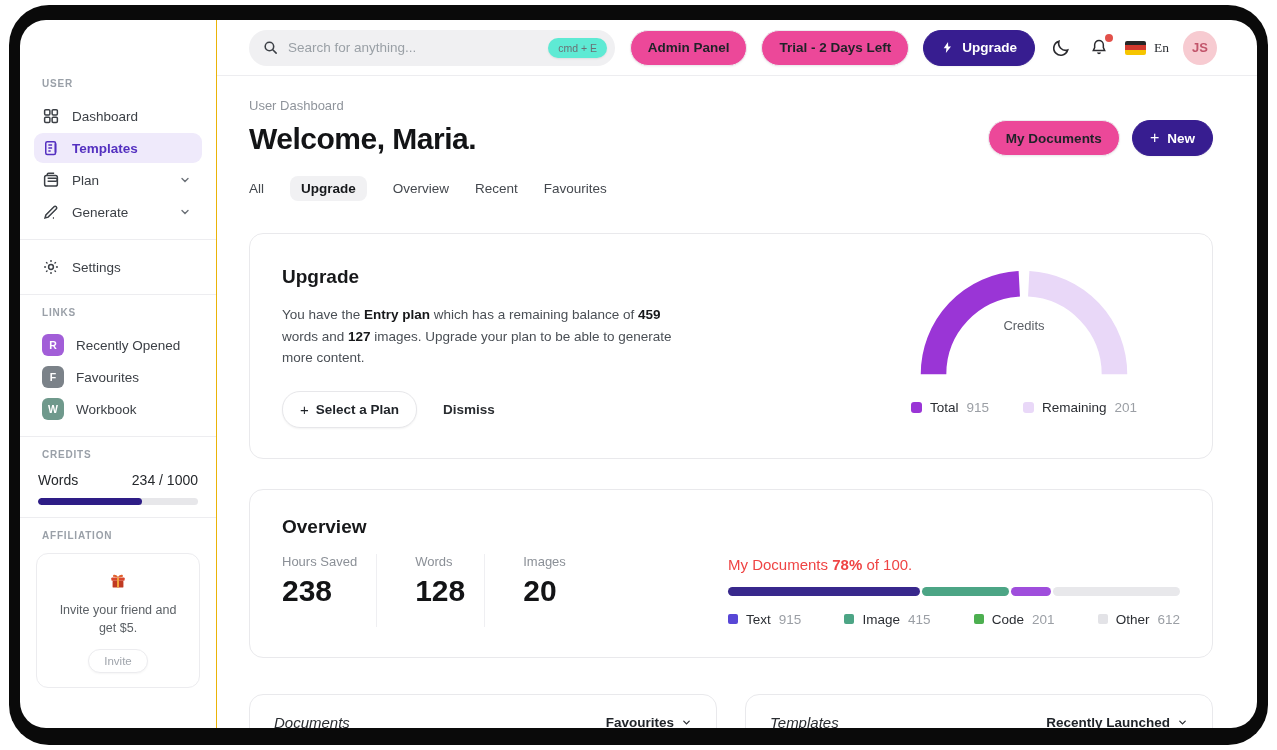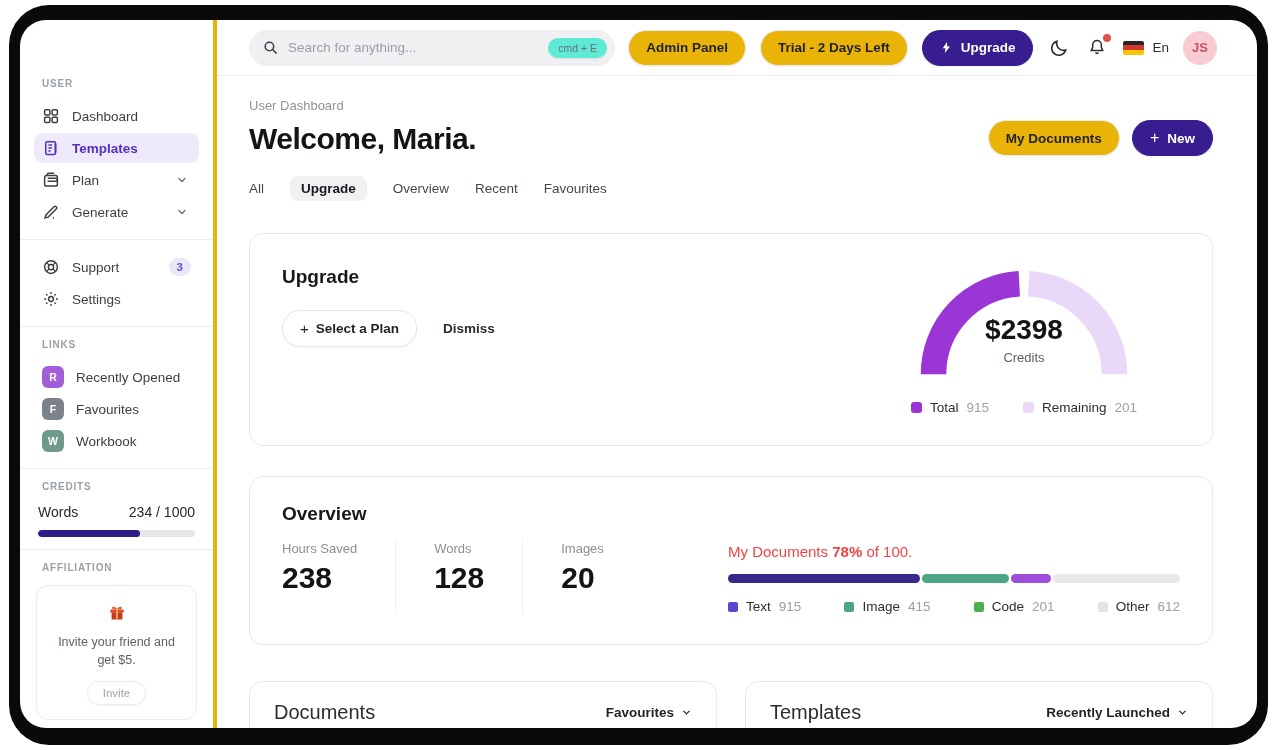--- a/index.html
+++ b/index.html
@@ -1,21 +1,21 @@
 <!DOCTYPE html>
 <html><head>
 <meta charset="utf-8">
 <style>
   * { margin:0; padding:0; box-sizing:border-box; }
   html,body { width:1277px; height:750px; background:#fff; font-family:"Liberation Sans","DejaVu Sans",sans-serif; position:relative; overflow:hidden; }
   .frame { position:absolute; left:9px; right:9px; top:5px; bottom:5px; background:#0a0a0a; border-radius:40px; }
   .app { position:absolute; left:20px; right:20px; top:20px; bottom:22px; background:#fff; border-radius:26px; overflow:hidden; display:flex; }
 
   
-  .sidebar { width:197px; flex:0 0 197px; border-right:4px solid #eab308; padding:58px 14px 0 14px; }
+  .sidebar { width:197px; flex:0 0 197px; border-right:1px solid #eab308; padding:58px 14px 0 14px; }
   .side-label { font-size:10px; font-weight:700; letter-spacing:.8px; color:#9aa0a8; margin:0 0 12px 8px; }
   .side-item { display:flex; align-items:center; gap:12px; height:30px; padding:0 8px; border-radius:9px; margin-bottom:2px; color:#3c4046; font-size:13.5px; cursor:pointer; }
   .side-item .lbl { flex:1; }
   .side-item.active { background:#efeafb; color:#5430c0; font-weight:700; }
   .side-item svg { flex:0 0 18px; }
   .divider { height:1px; background:#ededf0; margin:12px -14px; }
   .badge { background:#eae7fb; color:#6153c9; font-size:11.5px; font-weight:600; padding:3px 8px; border-radius:10px; }
   .chev { color:#6b7077; }
   .lsq { width:22px; height:22px; border-radius:6px; color:#fff; font-size:10.5px; font-weight:700; display:flex; align-items:center; justify-content:center; flex:0 0 22px; }
   .cred-row { display:flex; justify-content:space-between; align-items:center; margin:0 4px 10px 4px; font-size:14px; color:#25282c; }
@@ -26,28 +26,28 @@
   .invite-btn { background:#fff; border:1px solid #ececef; border-radius:14px; color:#a0a5ac; font-size:11.5px; padding:5px 15px; box-shadow:0 1px 2px rgba(0,0,0,.04); cursor:pointer; font-family:inherit; }
 
   
   .main { flex:1; display:flex; flex-direction:column; min-width:0; }
   .topbar { height:56px; flex:0 0 56px; border-bottom:1px solid #ededf0; display:flex; align-items:center; justify-content:space-between; padding:0 40px 0 32px; }
   .search { width:366px; height:36px; background:#f0f0f2; border-radius:18px; display:flex; align-items:center; padding:0 8px 0 13px; gap:9px; }
   .search input { border:none; background:transparent; outline:none; flex:1; font-size:13.5px; color:#3c4046; font-family:inherit; }
   .search input::placeholder { color:#9aa0a6; }
   .kbd { background:#5eead4; border-radius:13px; font-size:10.5px; color:#6b7075; padding:4px 10px; box-shadow:0 1px 2px rgba(0,0,0,.08); white-space:nowrap; }
   .top-right { display:flex; align-items:center; gap:14px; }
-  .pill { height:36px; display:inline-flex; align-items:center; gap:8px; background:#eab308; border:1px solid #ececef; border-radius:18px; padding:0 17px; font-size:13.5px; font-weight:600; color:#1f2328; box-shadow:0 1px 2px rgba(16,16,16,.05); cursor:pointer; font-family:inherit; white-space:nowrap; }
+  .pill { height:36px; display:inline-flex; align-items:center; gap:8px; background:#ec4899; border:1px solid #ececef; border-radius:18px; padding:0 17px; font-size:13.5px; font-weight:600; color:#1f2328; box-shadow:0 1px 2px rgba(16,16,16,.05); cursor:pointer; font-family:inherit; white-space:nowrap; }
   .pill.primary { background:#371d90; border-color:#371d90; color:#fff; }
   .icon-btn { background:none; border:none; cursor:pointer; position:relative; display:flex; align-items:center; padding:2px; }
   .dot { position:absolute; top:-1px; right:-2px; width:8px; height:8px; border-radius:50%; background:#e2504a; }
   .flag { width:21px; height:14px; border-radius:2px; overflow:hidden; display:flex; flex-direction:column; }
   .flag div { flex:1; }
   .lang { font-size:13.5px; color:#2b2e33; }
-  .lang-btn { display:flex; align-items:center; gap:8px; background:none; border:none; cursor:pointer; font-family:Liberation Sans, sans-serif; }
+  .lang-btn { display:flex; align-items:center; gap:8px; background:none; border:none; cursor:pointer; font-family:Liberation Serif, serif; }
   .avatar { width:34px; height:34px; border-radius:50%; background:#f7cbd1; color:#c2556b; font-size:13px; font-weight:700; display:flex; align-items:center; justify-content:center; border:none; cursor:pointer; font-family:inherit; }
 
   .content { flex:1; overflow:hidden; padding:0 44px 0 32px; }
   .breadcrumb { margin-top:22px; font-size:13px; color:#8f949b; }
   .head-row { display:flex; align-items:flex-end; justify-content:space-between; margin-top:7px; }
   h1 { font-size:30px; font-weight:800; letter-spacing:-.5px; color:#131416; }
   .head-actions { display:flex; align-items:center; gap:12px; }
   .tabs { display:flex; align-items:center; gap:26px; margin-top:20px; }
   .tab { font-size:13.5px; color:#44484e; cursor:pointer; padding:5px 0; border:none; background:none; font-family:inherit; }
   .tab.active { background:#f1f1f3; border-radius:8px; padding:5px 11px; font-weight:700; color:#16181b; }
@@ -68,35 +68,35 @@
   .gauge-value { font-size:28px; font-weight:800; color:#131416; }
   .gauge-label { font-size:13px; color:#5c6066; margin-top:4px; }
   .legend { display:flex; align-items:flex-end; gap:34px; margin-top:16px; }
   .legend-item { display:flex; align-items:center; gap:8px; font-size:13.5px; color:#2b2e33; }
   .sq { width:11px; height:11px; border-radius:3px; }
   .legend-val { color:#9b9fa5; }
 
   .overview-card { margin-top:30px; padding:26px 32px 30px; }
   .ov-row { display:flex; margin-top:16px; }
   .stats { display:flex; }
-  .stat { padding-right:38px; margin-right:38px; border-right:1px solid #efeff2; }
+  .stat { padding-right:19px; margin-right:38px; border-right:1px solid #efeff2; }
   .stat:last-child { border-right:none; }
   .stat-label { font-size:13px; color:#8b9097; }
   .stat-value { font-size:30px; font-weight:800; color:#131416; margin-top:5px; }
   .ov-chart { margin-left:auto; width:452px; padding-top:2px; }
   .ov-chart-label { font-size:15px; color:#ef4444; }
   .stack { display:flex; gap:2px; margin-top:14px; height:9px; }
   .seg { height:9px; border-radius:6px; }
   .ov-legend { display:flex; justify-content:space-between; margin-top:16px; }
   .ov-legend .sq { width:10px; height:10px; border-radius:2px; }
 
   .bottom-row { display:flex; gap:28px; margin-top:36px; }
   .list-card { flex:1; padding:0; }
   .list-head { display:flex; align-items:center; justify-content:space-between; padding:19px 24px; border-bottom:1px solid #ededf0; }
-  .list-title { font-size:20px; color:#2a2d31; }
+  .list-title { font-size:15px; color:#2a2d31;font-style:italic; }
   .filter { display:flex; align-items:center; gap:7px; font-size:13.5px; font-weight:600; color:#1f2328; background:none; border:none; cursor:pointer; font-family:inherit; }
 </style>
 </head>
 <body>
 
 <div class="frame"></div>
 <div class="app">
 
   <aside class="sidebar">
     <div class="side-label">USER</div>
@@ -138,29 +138,20 @@
           <path d="M14.5 20h1.5"></path>
         </svg>
       <span class="lbl">Generate</span>
       <svg class="chev" width="12" height="12" viewBox="0 0 16 16" fill="none" stroke="#6b7077" stroke-width="1.8" stroke-linecap="round">
           <polyline points="4 6 8 10 12 6"></polyline>
         </svg>
     </div>
 
     <div class="divider"></div>
 
-    <div class="side-item">
-      <svg width="18" height="18" viewBox="0 0 24 24" fill="none" stroke="#3c4046" stroke-width="2">
-          <circle cx="12" cy="12" r="8.5"></circle>
-          <circle cx="12" cy="12" r="3.5"></circle>
-          <path d="M6 6l3.5 3.5M18 6l-3.5 3.5M6 18l3.5-3.5M18 18l-3.5-3.5" stroke-width="1.6"></path>
-        </svg>
-      <span class="lbl">Support</span>
-      <span class="badge">3</span>
-    </div>
 
     <div class="side-item">
       <svg width="18" height="18" viewBox="0 0 24 24" fill="none" stroke="#3c4046" stroke-width="2">
           <circle cx="12" cy="12" r="3.2"></circle>
           <path d="M12 2.8v2.6M12 18.6v2.6M2.8 12h2.6M18.6 12h2.6M5.5 5.5l1.8 1.8M16.7 16.7l1.8 1.8M18.5 5.5l-1.8 1.8M7.3 16.7l-1.8 1.8" stroke-width="1.8"></path>
         </svg>
       <span class="lbl">Settings</span>
     </div>
 
     <div class="divider"></div>
@@ -269,37 +260,37 @@
         <button class="tab">All</button>
         <button class="tab active">Upgrade</button>
         <button class="tab">Overview</button>
         <button class="tab">Recent</button>
         <button class="tab">Favourites</button>
       </nav>
 
       <section class="card upgrade-card">
         <div class="upg-left">
           <div class="card-title">Upgrade</div>
+          <p class="upg-body"><span>You have the </span><b>Entry plan</b><span> which has a remaining balance of </span><b>459</b><span> words and </span><b>127</b><span> images. Upgrade your plan to be able to generate more content.</span></p>
           <div class="upg-actions">
             <button class="ghost-pill">
               <span style="font-size:15px;font-weight:400;">+</span>
               <span>Select a Plan</span>
             </button>
             <button class="text-btn">Dismiss</button>
           </div>
         </div>
 
         <div class="gauge-wrap">
           <div class="gauge">
             <svg width="220" height="118" viewBox="0 0 220 120">
               <path d="M 18 110 A 92 92 0 0 1 105.2 18.1" fill="none" stroke-width="26" stroke="#9A35D6"></path>
               <path d="M 114.8 18.1 A 92 92 0 0 1 202 110" fill="none" stroke-width="26" stroke="#E9D8F8"></path>
             </svg>
             <div class="gauge-center">
-              <div class="gauge-value">$2398</div>
               <div class="gauge-label">Credits</div>
             </div>
           </div>
           <div class="legend">
             <div class="legend-item">
               <span class="sq" style="background: rgb(154, 53, 214);"></span>
               <span>Total</span>
               <span class="legend-val">915</span>
             </div>
             <div class="legend-item">

